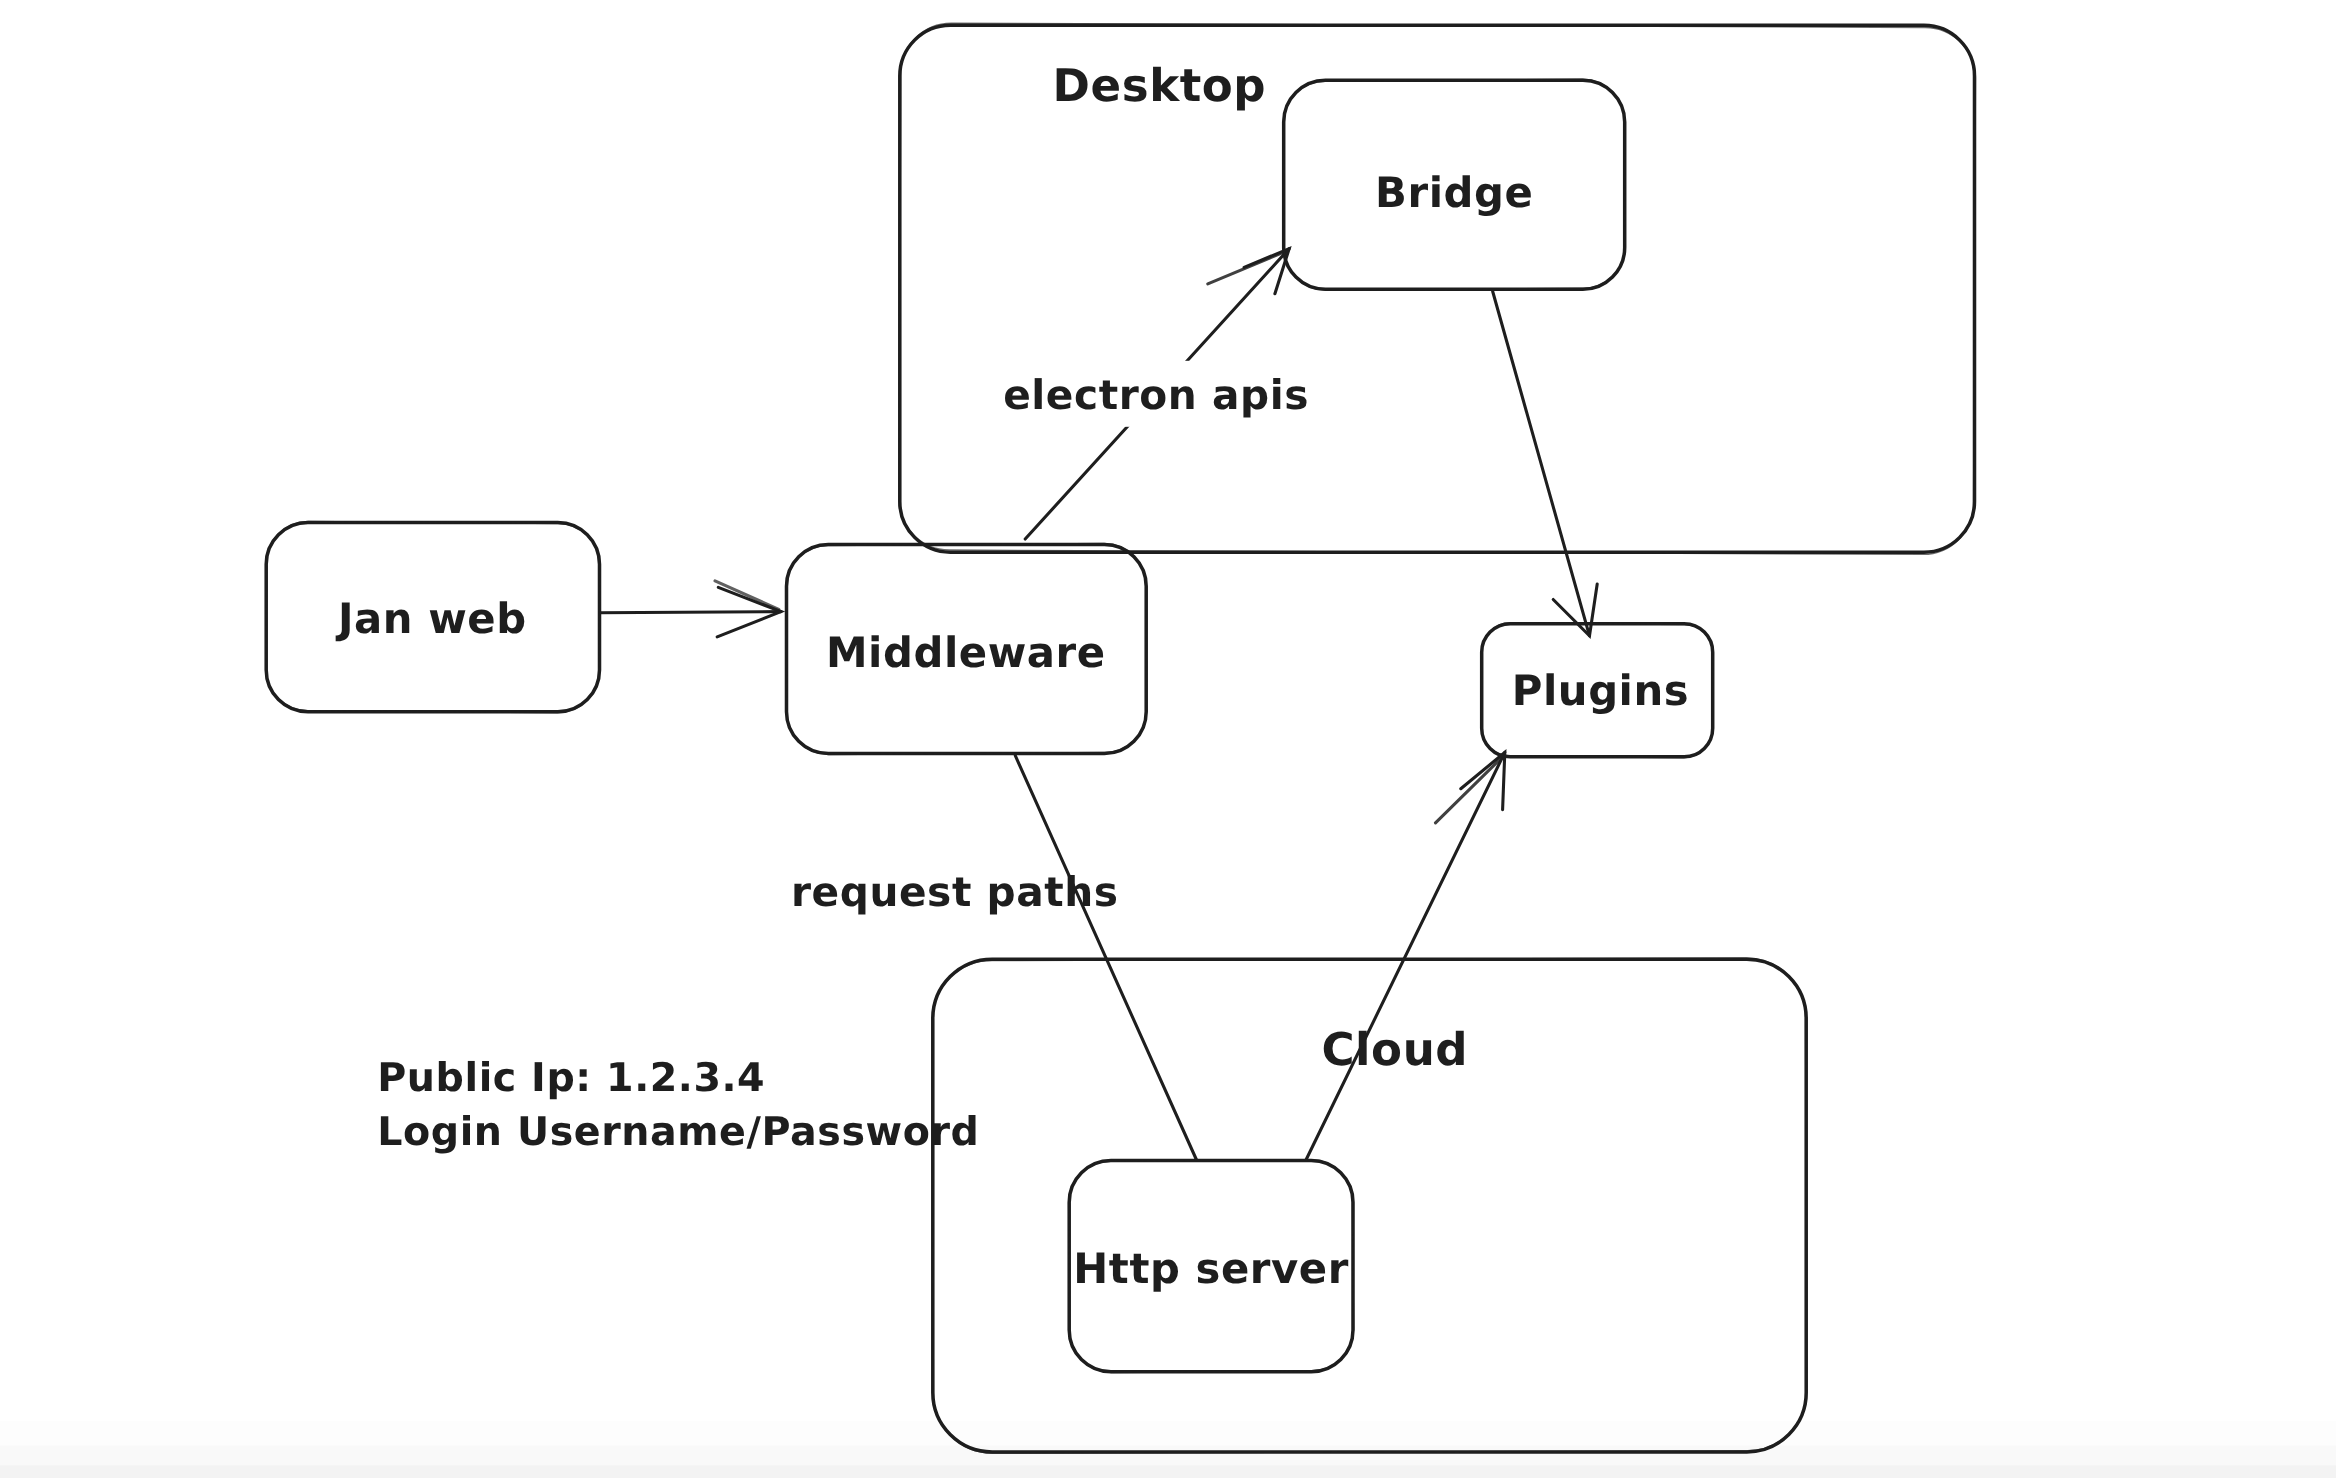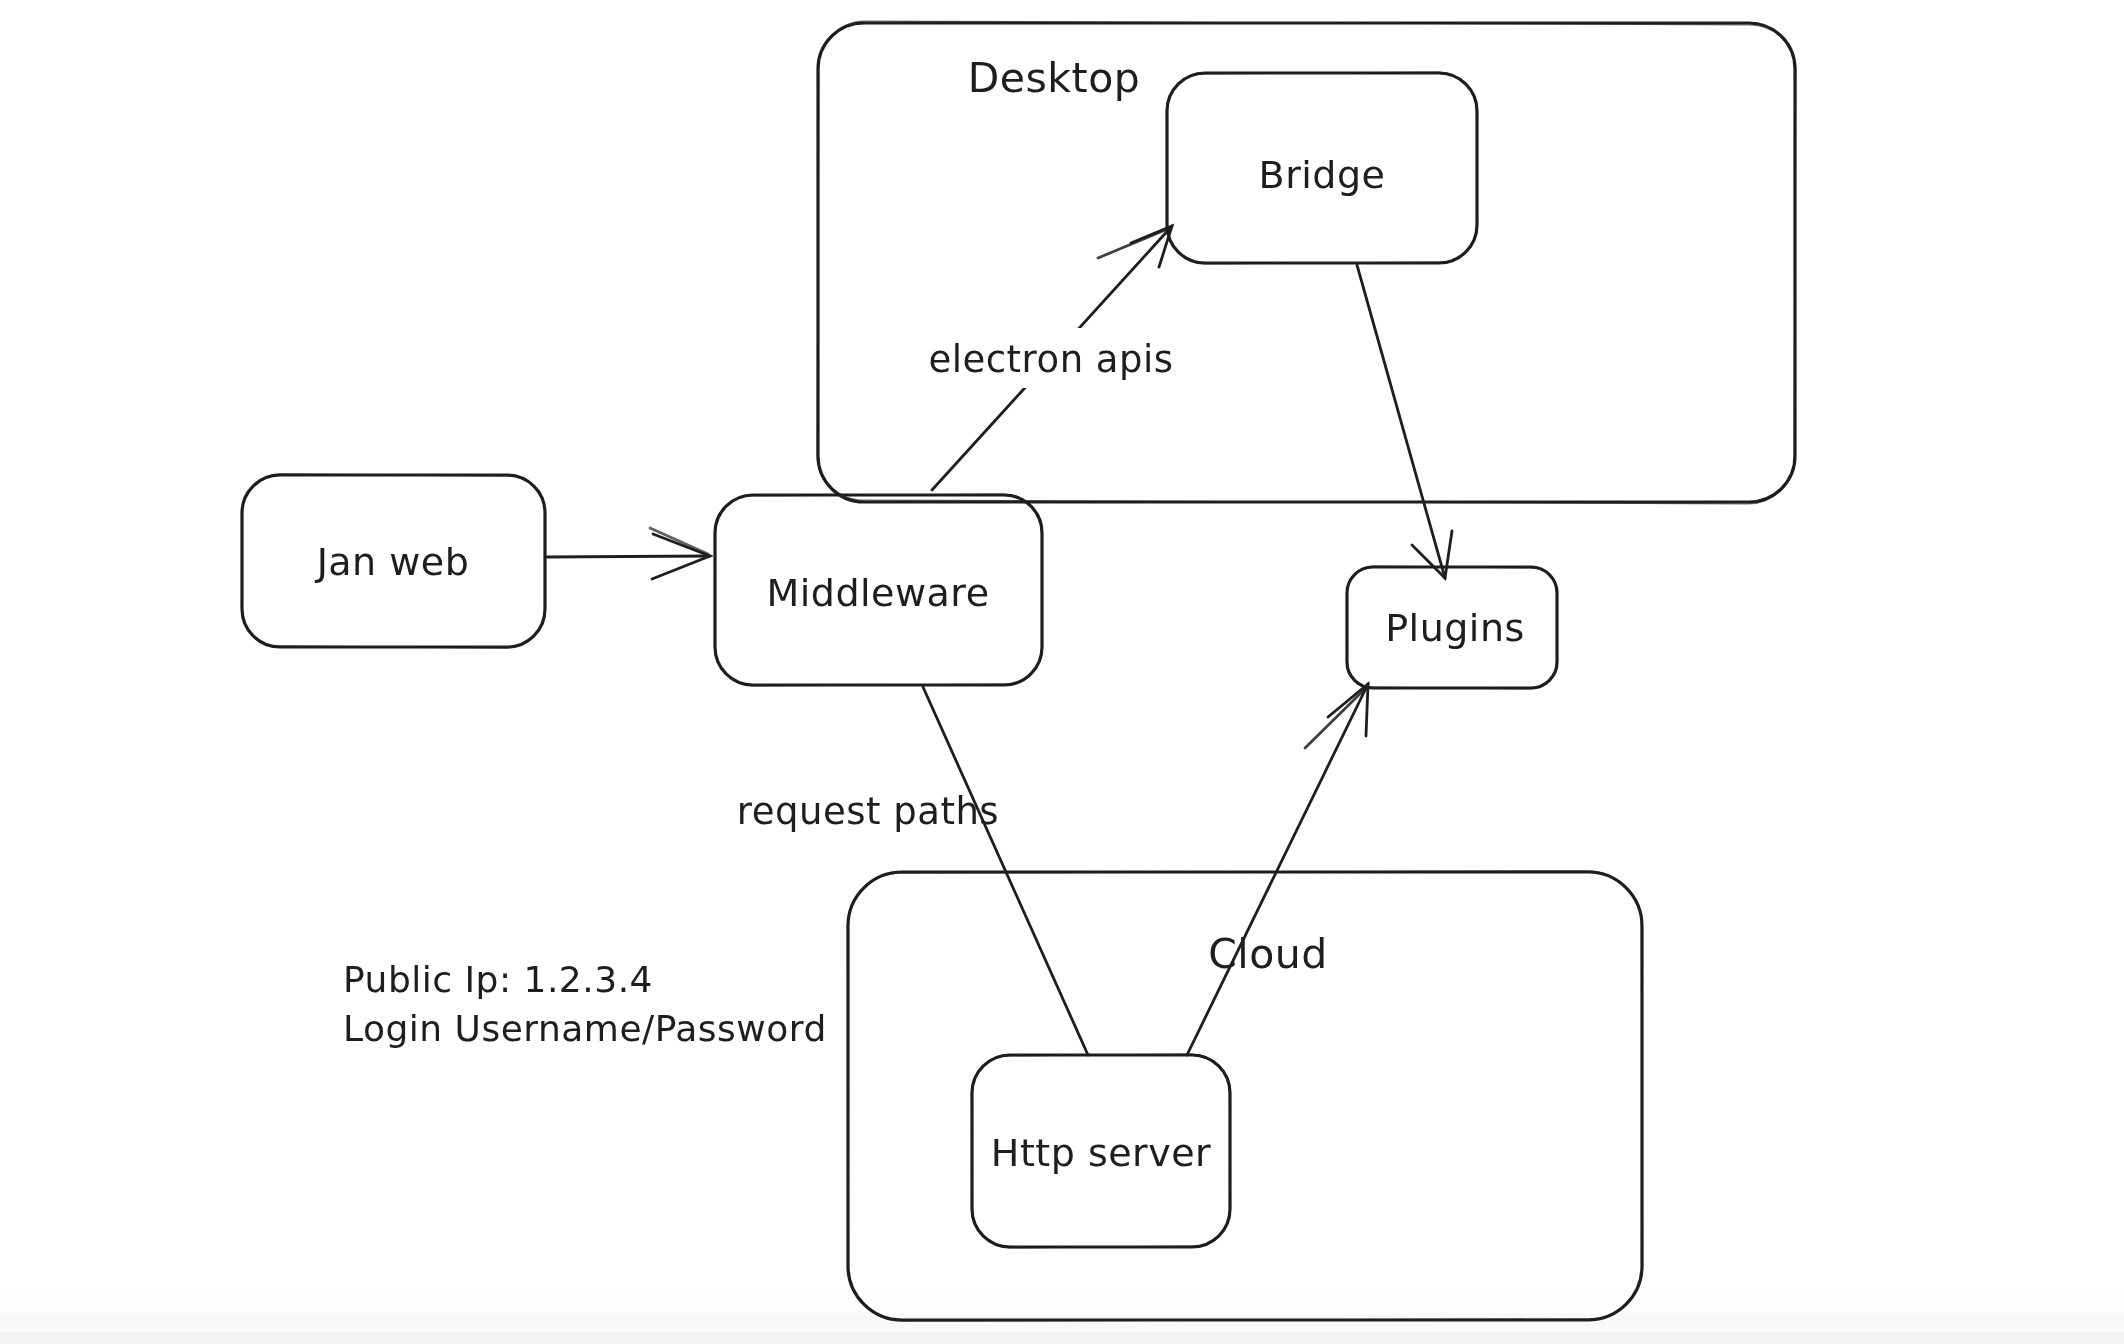--- a/index.html
+++ b/index.html
@@ -1,17 +1,17 @@
 <!DOCTYPE html>
 <html style="--ink: #1e1e1e; --bg: #ffffff;"><head>
 <meta charset="utf-8">
 <style>
   :root { --ink: #1e1e1e; --bg: #ffffff; }
   html, body { margin: 0; padding: 0; background: var(--bg); }
-  .canvas-wrap { width: 2124px; height: 1344px; position: relative; overflow: hidden; }
+  .canvas-wrap { width: 2124px; height: 1344px; position: relative; overflow: hidden; font-weight: bold; }
   svg { display: block; }
   svg text {
     font-family: "DejaVu Sans", sans-serif;
     fill: var(--ink);
     letter-spacing: 0.5px;
   }
   .shape   { fill: transparent; stroke: var(--ink); stroke-width: 3.2; stroke-linejoin: round; }
   .sketch  { fill: none; stroke: var(--ink); stroke-width: 1.3; opacity: 0.65; }
   .edge    { fill: none; stroke: var(--ink); stroke-width: 2.8; stroke-linecap: round; stroke-linejoin: round; }
   .head    { fill: none; stroke: var(--ink); stroke-width: 2.8; stroke-linecap: round; }

